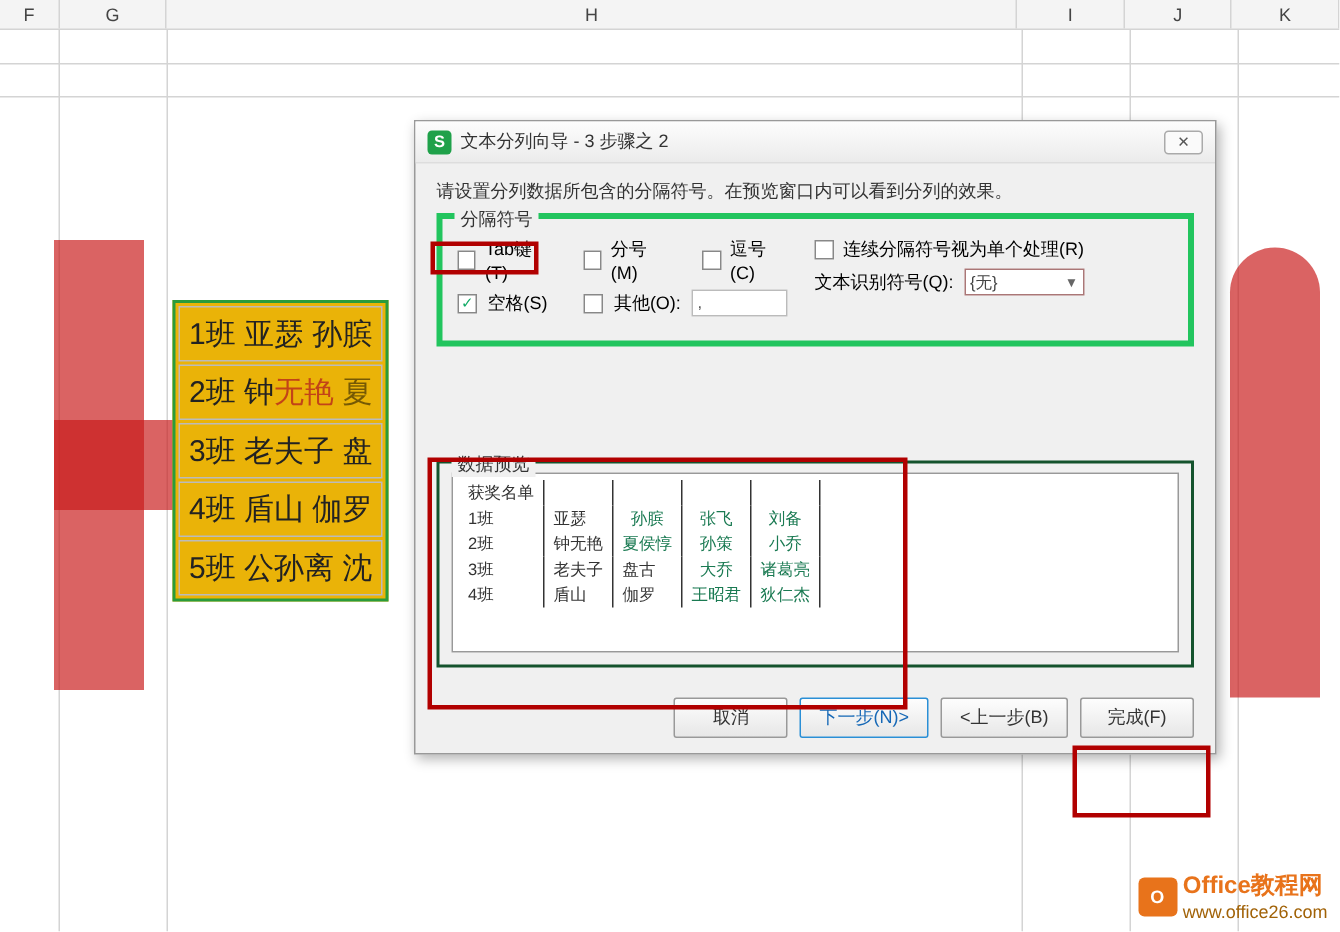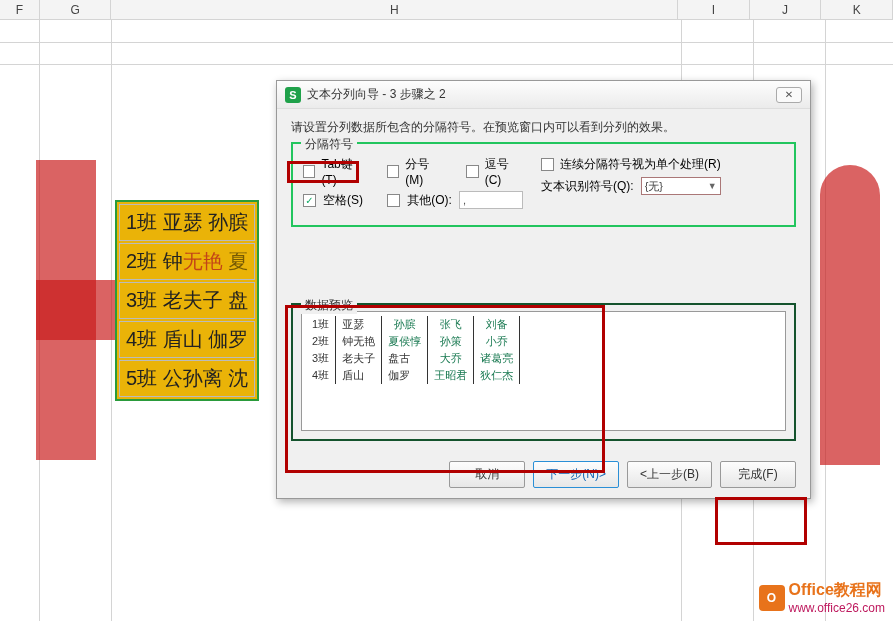--- a/index.html
+++ b/index.html
@@ -83,21 +83,21 @@
     .titlebar .title { flex:1; color:#333; }
     .titlebar .close {
       border:1px solid #aaa; border-radius:3px;
       width:26px;height:16px;
       display:flex;align-items:center;justify-content:center;
       font-size:10px;color:#555;background:#fafafa;
     }
     .dialog-body { padding: 10px 14px; }
     .desc { color:#333; margin-bottom:6px; }
     .fieldset {
-      border:2px solid #22c55e;
+      border:4px solid #22c55e;
       padding:8px 10px 12px;
       position:relative;
       margin-bottom:8px;
     }
     .fieldset .legend {
       position:absolute; top:-8px; left:8px;
       background:#f0f0f0; padding:0 4px;
       font-size:12px; color:#333;
     }
     .row { display:flex; align-items:center; gap:6px; margin:4px 0;justify-content:space-between; }
@@ -148,21 +148,21 @@
     .footer-wm {
       position:absolute;
       right:8px; bottom:6px;
       display:flex;align-items:center;gap:4px;
     }
     .footer-wm .ic {
       width:26px;height:26px;background:#e8731b;border-radius:4px;
       display:flex;align-items:center;justify-content:center;color:#fff;font-weight:bold;
     }
     .footer-wm .t1 { color:#e8731b;font-weight:bold;font-size:16px; }
-    .footer-wm .t2 { color:#be185d;font-size:12px; }
+    .footer-wm .t2 { color:#a16207;font-size:12px; }
   </style>
 </head>
 <body>
 
 <div class="sheet">
   <div class="col-headers">
     <div class="col-header" style="width:40px">F</div>
     <div class="col-header" style="width:72px">G</div>
     <div class="col-header" style="width:570px">H</div>
     <div class="col-header" style="width:72px">I</div>
@@ -250,20 +250,27 @@
           </div>
         </div>
       </div>
     </div>
 
     <div class="preview-fs">
       <div class="legend">数据预览</div>
       <div class="preview-box">
         <table class="ptable">
           <tbody>
+              <tr>
+            <td class="colsep">获奖名单</td>
+            <td class="colsep"></td>
+                <td class="colsep"></td>
+                <td class="colsep"></td>
+                <td class="colsep"></td>
+          </tr>
           <tr>
                 <td class="colsep">1班</td>
                 <td class="colsep">亚瑟</td>
                 <td class="colsep greenish">孙膑</td>
                 <td class="colsep greenish">张飞</td>
                 <td class="colsep greenish">刘备</td>
               </tr>
           <tr>
                 <td class="colsep">2班</td>
                 <td class="colsep">钟无艳</td>

